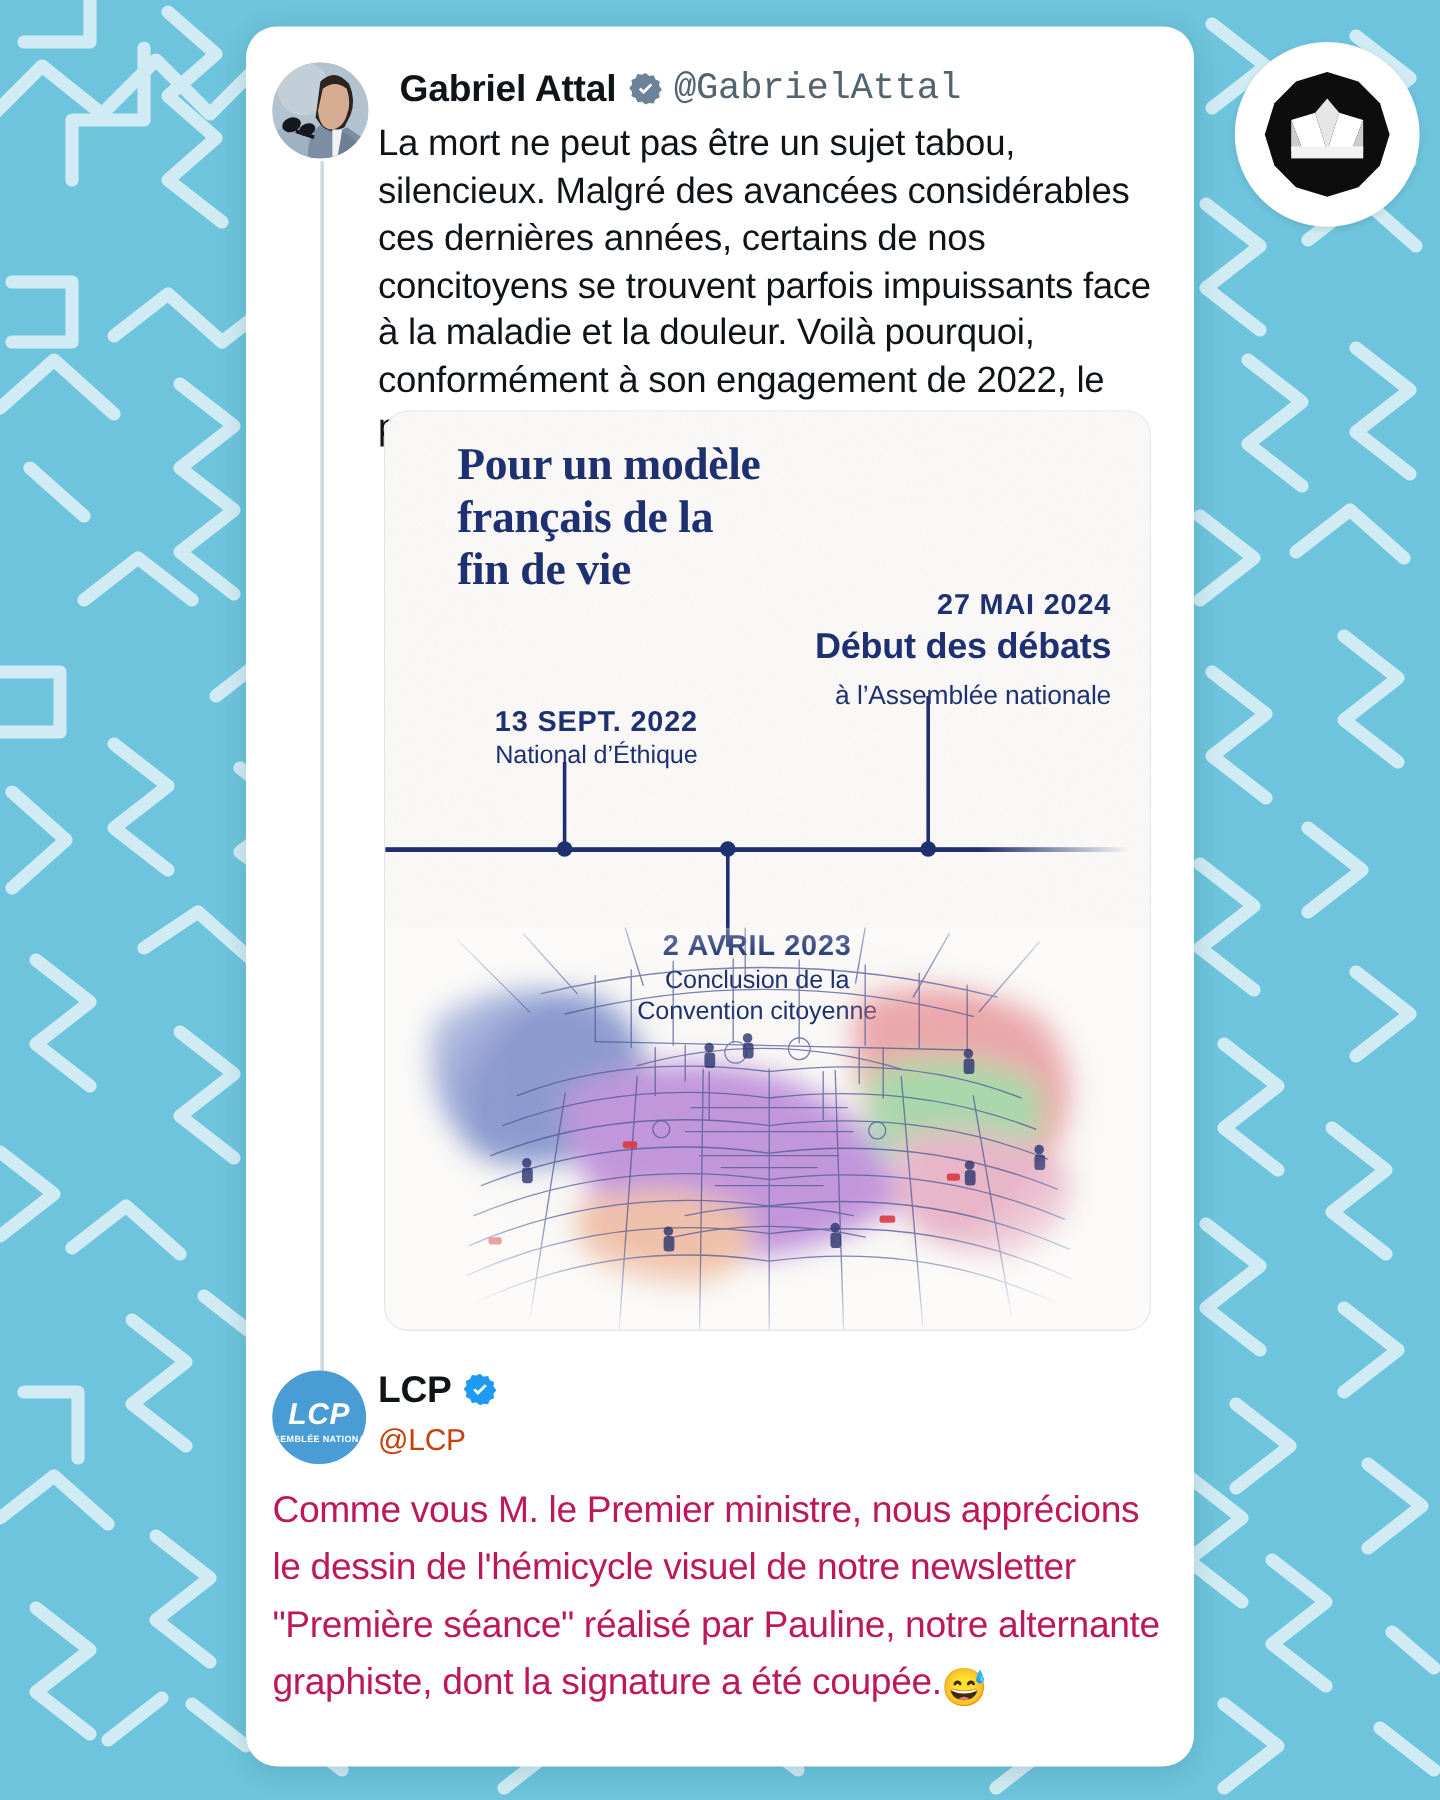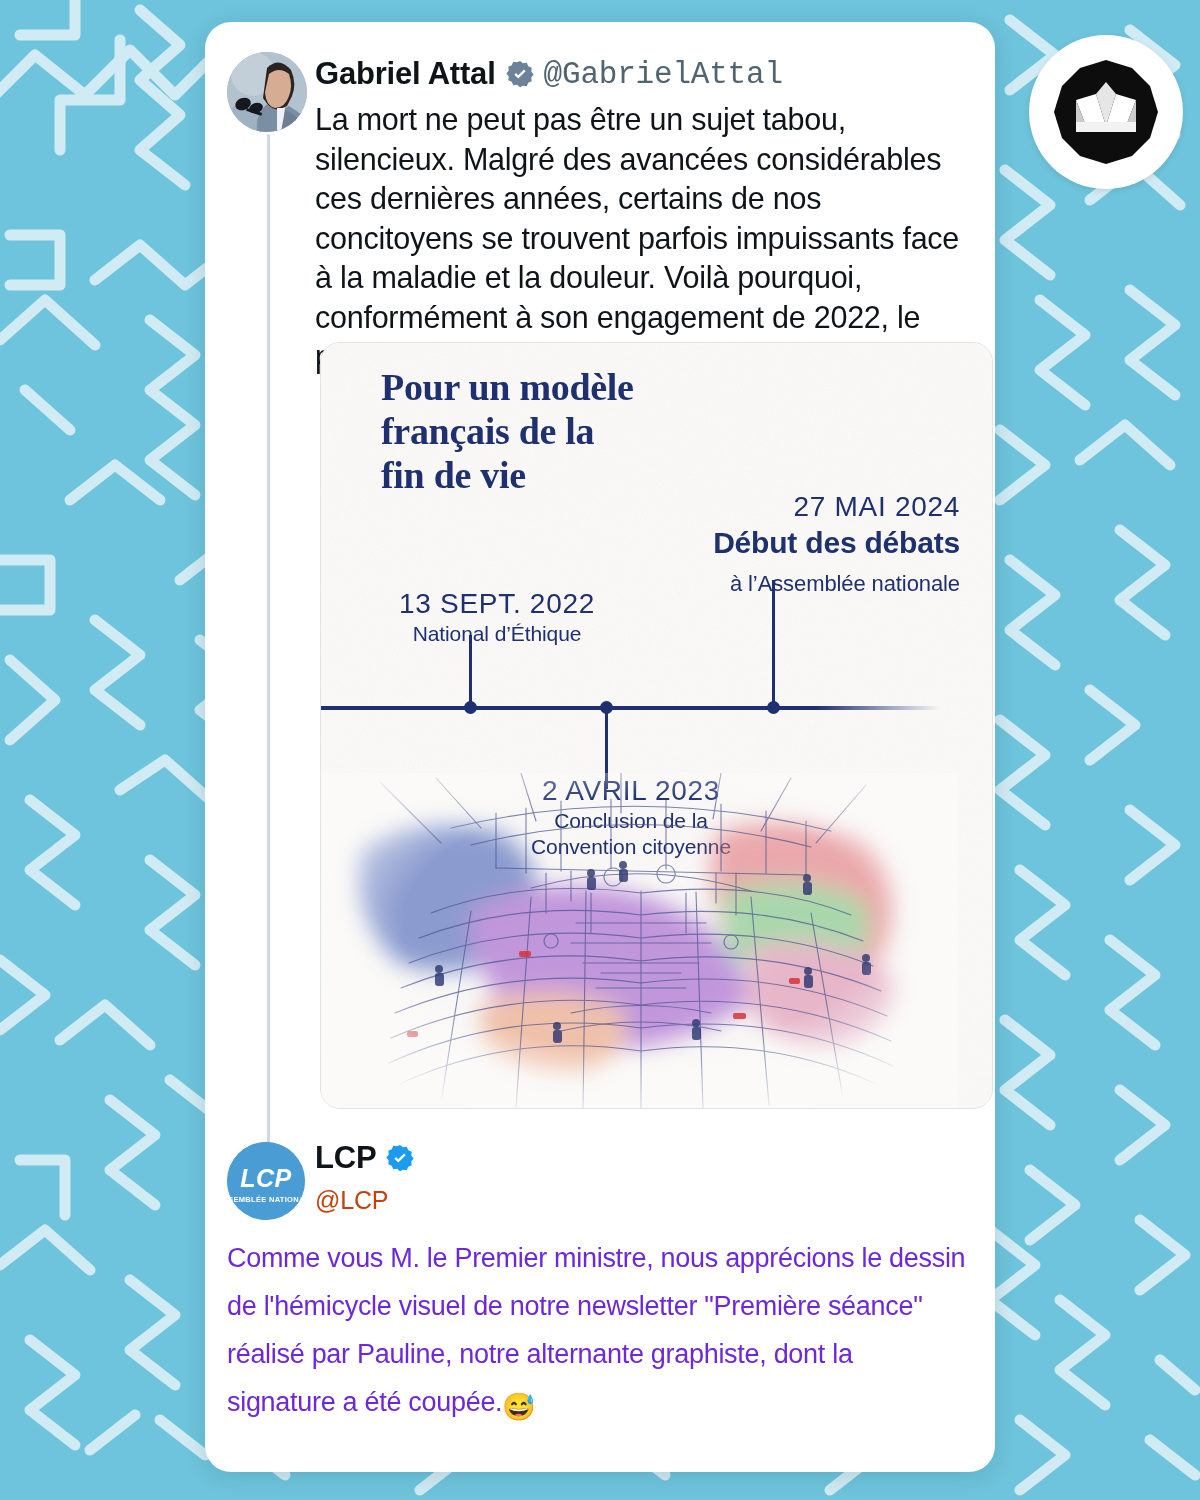--- a/index.html
+++ b/index.html
@@ -83,21 +83,21 @@
     top: 30px;
     width: 80px;
     height: 80px;
     border-radius: 50%;
     overflow: hidden;
     background: #aebcc9;
   }
 
   #attal-name-row {
     position: absolute;
-    left: 110px;
+    left: 128px;
     top: 34px;
     display: flex;
     align-items: center;
     gap: 9px;
     white-space: nowrap;
   }
   .display-name {
     font-size: 31px;
     font-weight: bold;
     color: #0f1419;
@@ -128,43 +128,42 @@
   #media-card {
     position: absolute;
     left: 115px;
     top: 320px;
     width: 637px;
     height: 765px;
     border-radius: 20px;
     border: 1px solid #dfe4e7;
     overflow: hidden;
     background: #fbfbfa;
-    padding-left: 34px;
   }
   #media-inner {
     position: absolute;
     inset: 0;
   }
 
   .infog-title {
     position: absolute;
     left: 60px;
     top: 22px;
     font-family: "Liberation Serif", serif;
     font-weight: bold;
     font-size: 38px;
     line-height: 44px;
     color: #1e3070;
     letter-spacing: -0.3px;
   }
 
   .ev-block { position: absolute; color: #1e3070; }
   .ev-date {
-    font-size: 28px;
-    font-weight: normal;
+    font-size: 24px;
+    font-weight: bold;
     letter-spacing: 0.7px;
   }
   .ev-head {
     font-size: 30px;
     font-weight: bold;
     letter-spacing: -0.2px;
     margin-top: 3px;
   }
   .ev-sub {
     font-size: 22px;
@@ -233,23 +232,23 @@
     font-size: 25px;
     color: #c2410c;
     letter-spacing: -0.2px;
   }
 
   #reply-text {
     position: absolute;
     left: 22px;
     top: 1212px;
     width: 740px;
-    font-size: 27px;
+    font-size: 31px;
     line-height: 48px;
-    color: #6d28d9;
+    color: #be185d;
     letter-spacing: -0.3px;
   }
   .emoji-inline {
     display: inline-block;
     vertical-align: -5px;
   }
 </style>
 </head>
 <body>
 

